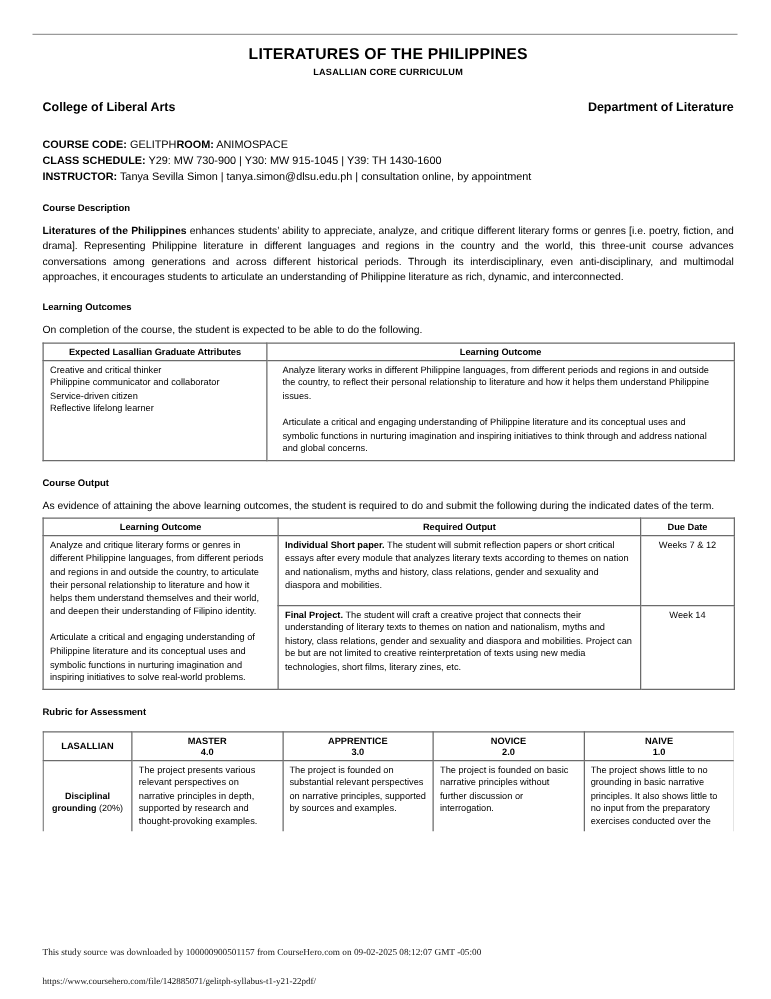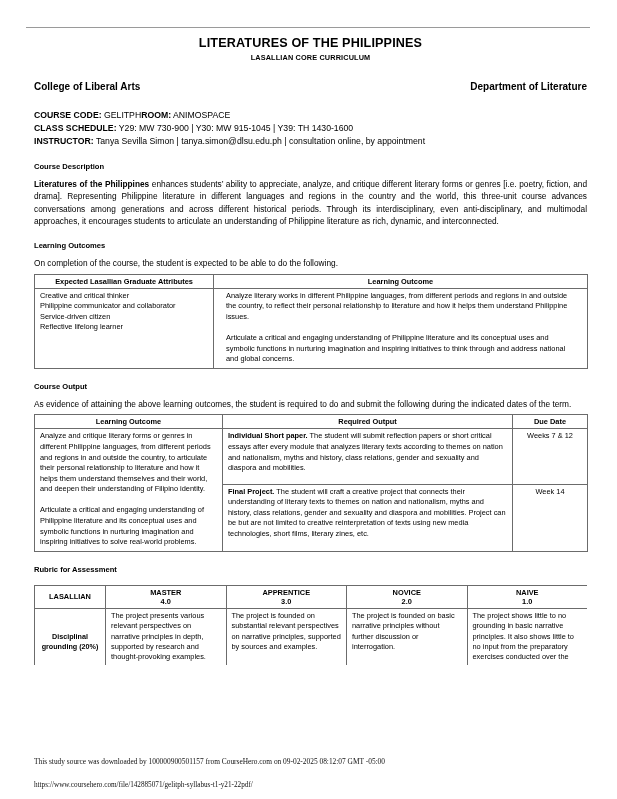--- a/index.html
+++ b/index.html
@@ -139,21 +139,21 @@
   .tbl-rb col.c5 { width: 120.5px; }
   .tbl-rb th .lvl { display: block; }
   .tbl-rb th .score { display: block; font-weight: bold; }
   .tbl-rb td.crit {
     text-align: center;
     vertical-align: middle;
     font-size: 7.2px;
     line-height: 10px;
   }
   .tbl-rb td.crit b { font-weight: bold; }
-  .tbl-rb td.crit .pct { font-weight: bold; margin-top: 13px; }
+  .tbl-rb td.crit .pct { font-weight: normal; margin-top: 13px; }
   .tbl-rb td.desc { line-height: 10.4px; }
 
   .rubric-clip {
     position: relative;
     height: 84px;
     overflow: hidden;
   }
 
   .footer-note {
     position: absolute;

